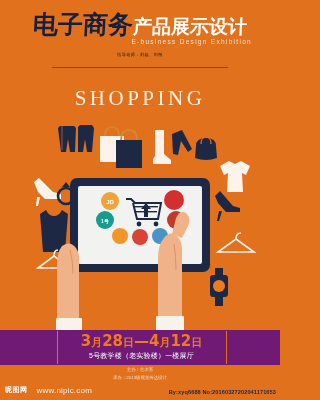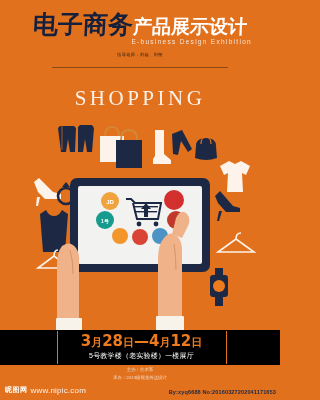--- a/index.html
+++ b/index.html
@@ -45,21 +45,21 @@
     font-size:21px; color:#fdf0e6; letter-spacing:3.5px;
     font-family:Liberation Serif, serif; font-weight:300;
   }
 
   
   .art { position:absolute; top:0; left:0; width:280px; height:360px; }
 
   
   .banner {
     position:absolute; left:0; top:330px; width:283px; height:35px;
-    background:#000000;
+    background:#701a75;
   }
   .banner-inner {
     position:absolute; left:50%; top:1px; transform:translateX(-50%);
     width:170px; height:33px; text-align:center;
     border-left:1.5px solid #e2711d; border-right:1.5px solid #e2711d;
   }
   .date {
     margin-top:2px;
     font-family:"DejaVu Sans","Liberation Sans",sans-serif;
     font-size:15px; font-weight:bold; color:#ef7b1f; letter-spacing:0px;
@@ -72,21 +72,21 @@
   }
 
   
   .footer { position:absolute; left:0; top:365px; width:280px; height:35px; background:#e2711d; }
   .org {
     position:absolute; top:1px; left:0; width:280px; text-align:center;
     font-size:4.4px; color:#f3d9c4; line-height:1.9;
   }
   .wm-left {
     position:absolute; left:5px; bottom:5px;
-    display:flex; align-items:center; gap:3px;
+    display:flex; align-items:center; gap:9px;
   }
   .wm-logo {
     font-size:7px; font-weight:bold; color:#ffffff;
     letter-spacing:0.5px;
   }
   .wm-url { font-size:8px; color:#fdf1e8; letter-spacing:0.2px; }
   .wm-right {
     position:absolute; right:4px; bottom:5px;
     font-size:5.6px; color:#1d2944; letter-spacing:0.1px; font-weight:bold;
   }

